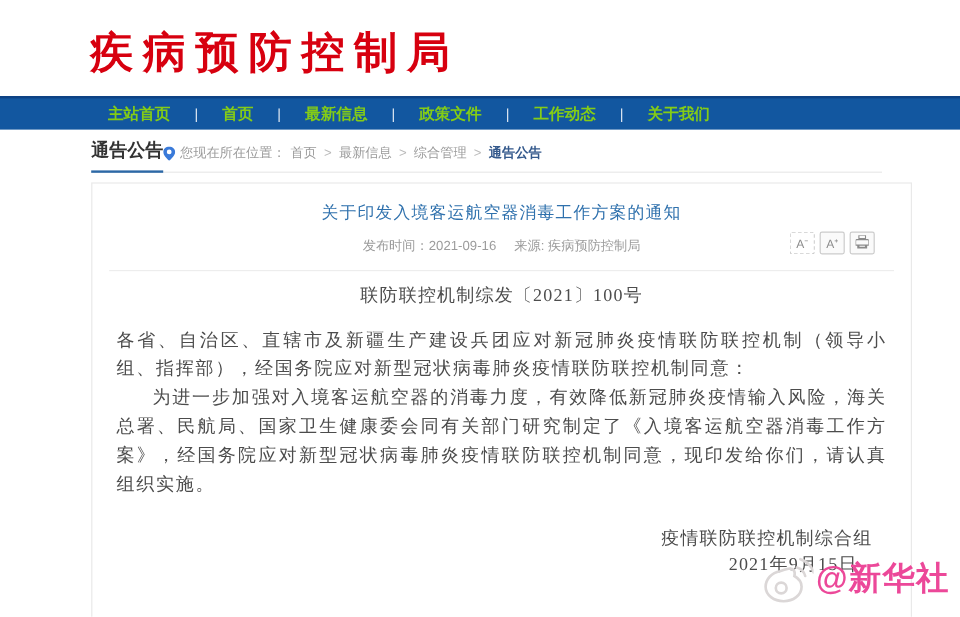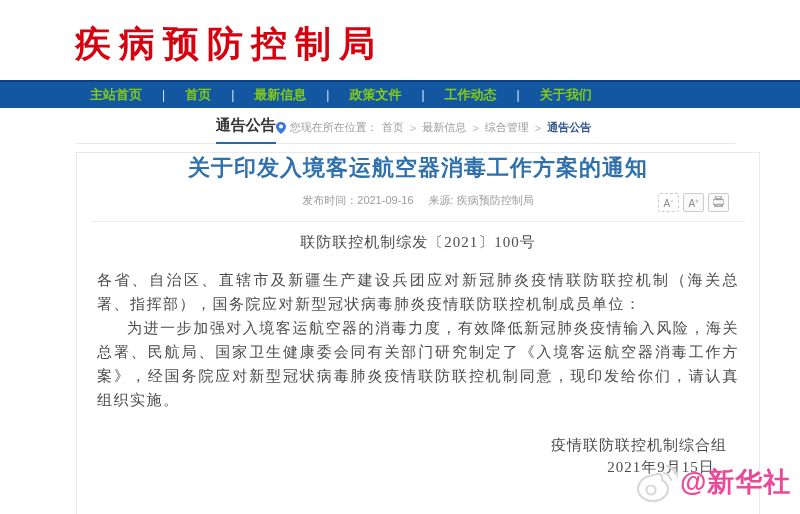--- a/index.html
+++ b/index.html
@@ -14,35 +14,35 @@
 
   
   .nav { position:absolute; left:0; top:80px; width:800px; height:28px;
          background:#1257a0; border-top:2px solid #0d4284;
          display:flex; align-items:center; padding-left:90px; }
   .nav-item { color:#84cc16; font-size:13px; font-weight:bold; cursor:pointer; white-space:nowrap; }
   .nav-sep { color:rgba(255,255,255,.85); font-size:12px; margin:0 20px; }
 
   
   .section-row { position:absolute; left:76px; top:116px; width:659px;
-                 display:flex; justify-content:center; align-items:flex-end;
+                 display:flex; justify-content:flex-start; align-items:flex-end;
                  border-bottom:1px solid #e9e9e9; }
   .section-title { font-size:15px; font-weight:bold; color:#333;
                    padding-bottom:7px; border-bottom:2px solid #2c68a6; margin-bottom:-1px; }
   .breadcrumb { font-size:11px; color:#9b9b9b; padding-bottom:8px; display:flex;
                 align-items:center; white-space:nowrap; }
   .breadcrumb .pin { margin-right:4px; display:inline-flex; }
   .crumb { color:#9b9b9b; cursor:pointer; margin:0 4px; }
   .crumb-sep { color:#b9b9b9; margin:0 2px; }
   .crumb.current { color:#34598c; font-weight:bold; cursor:default; }
 
   
   .article-box { position:absolute; left:76px; top:152px; width:684px; height:420px;
                  background:#fff; border:1px solid #e9e9e9; }
-  .article-title { margin-top:0; text-align:center; font-size:22px; font-weight:700;
+  .article-title { margin-top:16px; text-align:center; font-size:14px; font-weight:400;
                    color:#2f71ad; letter-spacing:1px; }
   .article-meta { margin-top:10px; text-align:center; font-size:11px; color:#9c9c9c; }
   .article-meta span { margin:0 6px; }
 
   .tools { position:absolute; top:40px; right:30px; display:flex; gap:4px; }
   .tool-btn { min-width:21px; height:19px; font-size:10px; color:#8a8a8a; background:#fafafa;
               border:1px solid #ccc; border-radius:2px; display:flex; align-items:center;
               justify-content:center; cursor:pointer; padding:0 3px; }
   .tool-btn.dashed { border-style:dashed; background:#fff; }
 
@@ -122,21 +122,21 @@
           </svg>
       </span>
     </div>
   </div>
 
   <div class="article-divider"></div>
 
   <div class="doc-number">联防联控机制综发〔2021〕100号</div>
 
   <div class="doc-body">
-    <p>各省、自治区、直辖市及新疆生产建设兵团应对新冠肺炎疫情联防联控机制（海关总署、指挥部），国务院应对新型冠状病毒肺炎疫情联防联控机制成员单位：</p>
+    <p>各省、自治区、直辖市及新疆生产建设兵团应对新冠肺炎疫情联防联控机制（领导小组、指挥部），经国务院应对新型冠状病毒肺炎疫情联防联控机制同意：</p>
     <p class="indent">为进一步加强对入境客运航空器的消毒力度，有效降低新冠肺炎疫情输入风险，海关总署、民航局、国家卫生健康委会同有关部门研究制定了《入境客运航空器消毒工作方案》，经国务院应对新型冠状病毒肺炎疫情联防联控机制同意，现印发给你们，请认真组织实施。</p>
   </div>
 
   <div class="signature">
     <div>疫情联防联控机制综合组</div>
     <div class="sig-date">2021年9月15日</div>
   </div>
 
 </div>
 

